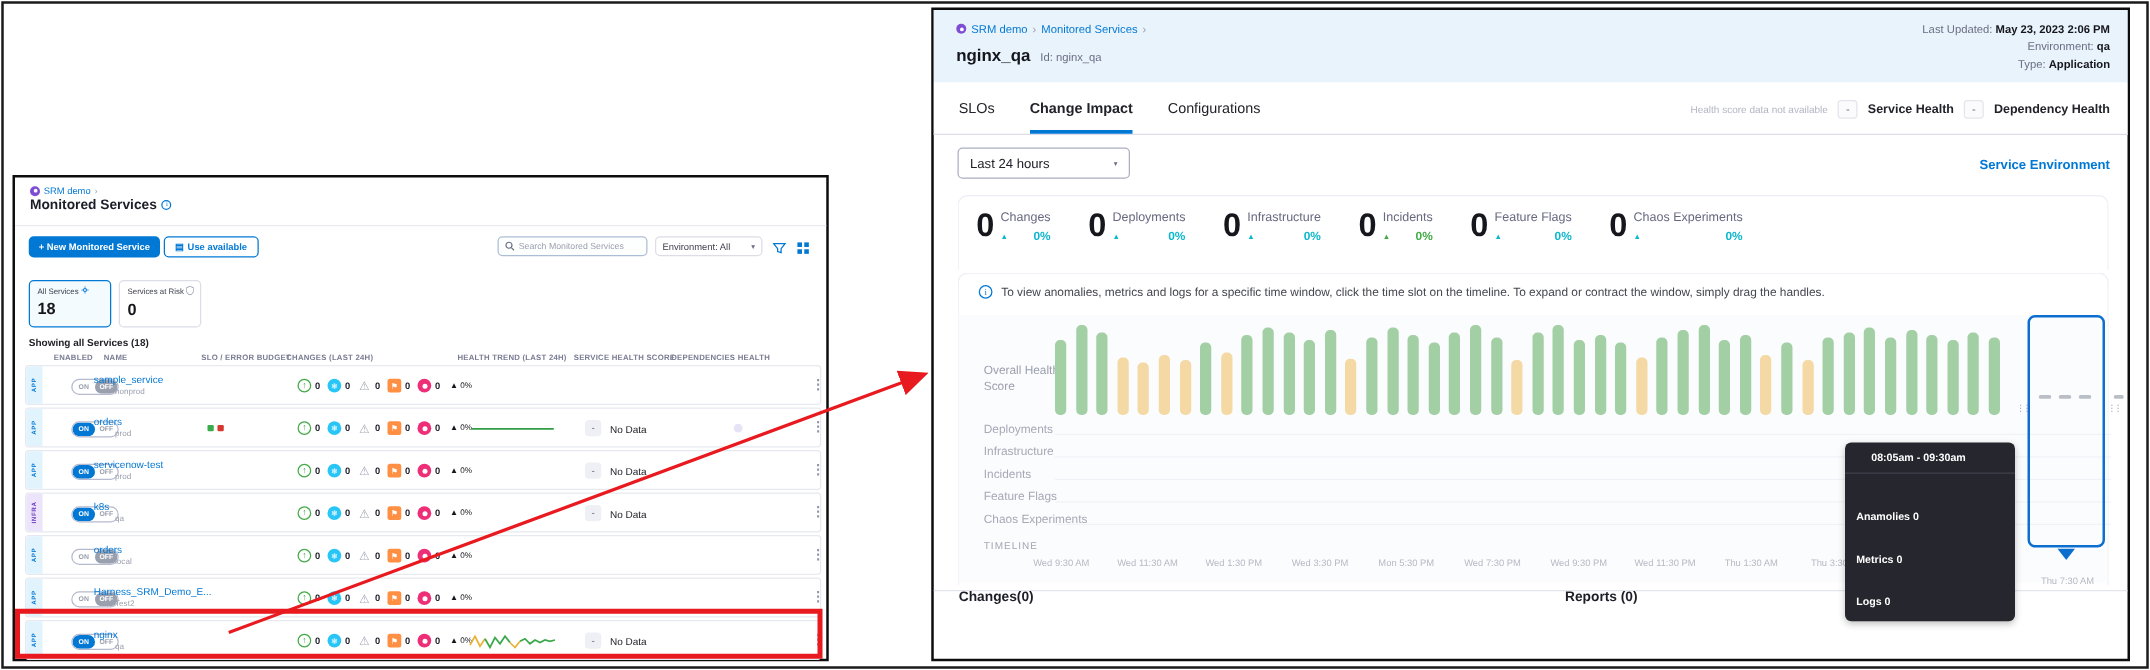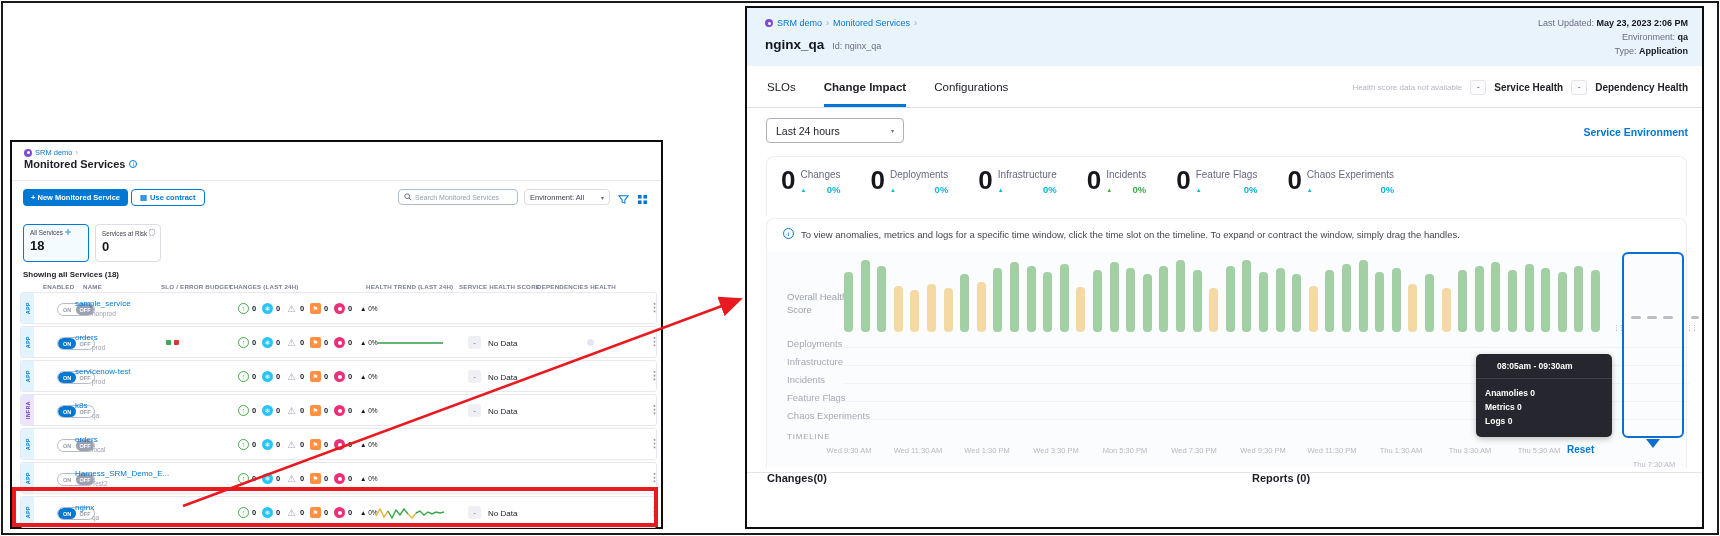--- a/index.html
+++ b/index.html
@@ -98,21 +98,21 @@
   .timelab { position:absolute; left:40px; top:424px; font-size:8px; color:#a3a6b3; letter-spacing:.8px; }
   .gline { position:absolute; left:97px; width:845px; height:1px; background:#f1f2f7; }
   .bar { position:absolute; width:9px; border-radius:4px; }
   .selwin { position:absolute; left:875px; top:244px; width:62px; height:186px; border:2px solid #0c6fd0; border-radius:6px; background:rgba(255,255,255,.0); }
   .seltri { position:absolute; left:899px; top:431px; width:0; height:0; border-left:7px solid transparent; border-right:7px solid transparent; border-top:9px solid #0c6fd0; }
   .grip { position:absolute; top:316px; font-size:7px; color:#858a96; letter-spacing:-2px; line-height:7px; }
   .dash { position:absolute; top:308px; width:10px; height:3px; border-radius:1.5px; background:#b9bec7; }
   .ttip { position:absolute; left:729px; top:346px; width:136px; background:#26262e; border-radius:5px; box-shadow:0 2px 6px rgba(0,0,0,.25); color:#fff; z-index:20; }
   .ttip .tthead { padding:7px 21px; font-size:8.5px; font-weight:bold; border-bottom:1px solid #41414c; }
   .ttip .ttbody { padding:7px 9px 9px; }
-  .ttip .ttline { font-size:8.5px; font-weight:bold; line-height:14px; }
+  .ttip .ttline { font-size:8.5px; font-weight:bold; line-height:14px;margin-top:20px; }
   .reset { position:absolute; left:820px; top:436px; font-size:10px; font-weight:bold; color:#0278d5; }
   .tick { position:absolute; top:438px; transform:translateX(-50%); font-size:7.5px; color:#b6b9c3; white-space:nowrap; }
   .seltick { position:absolute; left:876px; top:452px; width:62px; text-align:center; font-size:7.5px; color:#b6b9c3; white-space:nowrap; }
   .botline { position:absolute; left:0; top:464px; width:100%; height:1px; background:#e4e5ec; }
   .bottab { position:absolute; top:464px; font-size:11px; font-weight:bold; color:#1d1d27; }
 
   
   .redbox { position:absolute; left:12px; top:487px; width:646px; height:40px; border:4px solid #e8191f; z-index:50; }
   .arrowsvg { position:absolute; left:0; top:0; z-index:55; pointer-events:none; }
 </style>
@@ -130,21 +130,21 @@
     </div>
     <div class="lp-title-row">
       <span class="lp-title">Monitored Services</span>
       <span class="info-i">i</span>
     </div>
     <div class="lp-divider"></div>
 
     <button class="btn-primary">+ New Monitored Service</button>
     <button class="btn-outline">
       <span>▤</span>
-      <span>Use contract</span>
+      <span>Use available</span>
     </button>
     <div class="search">
       <svg width="8" height="8" viewBox="0 0 10 10">
           <circle cx="4" cy="4" r="3" fill="none" stroke="#6b6d85" stroke-width="1.2"></circle>
           <line x1="6.3" y1="6.3" x2="9" y2="9" stroke="#6b6d85" stroke-width="1.2"></line>
         </svg>
       <span class="ph">Search Monitored Services</span>
     </div>
     <div class="envsel">
       <span>Environment: All</span>

